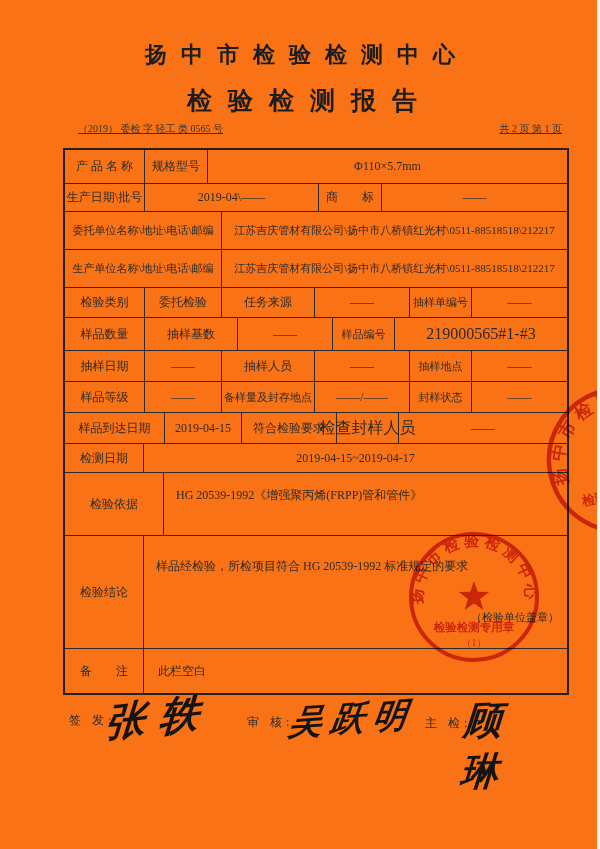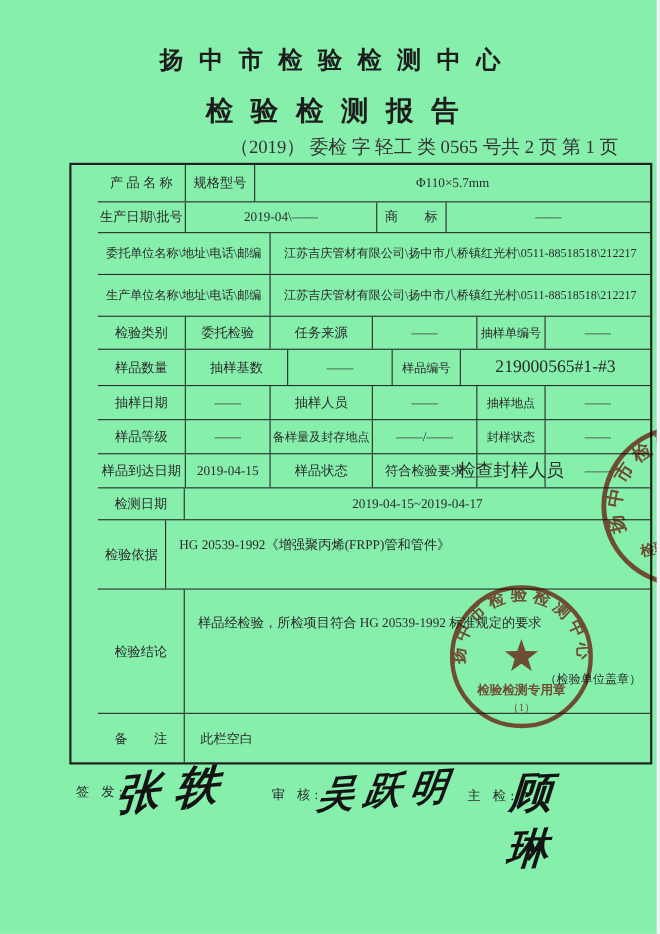--- a/index.html
+++ b/index.html
@@ -1,37 +1,37 @@
 <!DOCTYPE html>
 <html><head>
 <meta charset="utf-8">
 <style>
   html,body{margin:0;padding:0;background:#ffffff;}
   .page{
-    position:relative;width:600px;height:849px;background:#86efac;
+    position:relative;width:600px;height:849px;background:#f97316;
     font-family:"Liberation Serif","DejaVu Serif",serif;color:#2b2b2b;
     overflow:hidden;
   }
   .edge-shade{position:absolute;right:0;top:0;width:3px;height:849px;background:#f1f1f1;}
   .org-title{
     position:absolute;top:40px;left:0;width:100%;text-align:center;
     font-size:22px;font-weight:bold;letter-spacing:14px;padding-left:14px;box-sizing:border-box;color:#1d1d1d;
   }
   .report-title{
     position:absolute;top:84px;left:0;width:100%;text-align:center;
     font-size:25px;font-weight:bold;letter-spacing:16px;padding-left:20px;box-sizing:border-box;color:#1d1d1d;
   }
   .meta-line{
     position:absolute;top:122px;left:78px;right:38px;display:flex;
-    justify-content:flex-end;font-size:17px;color:#333;
+    justify-content:space-between;font-size:10px;color:#333;text-decoration:underline;
   }
   
   .tbl{
     position:absolute;left:63px;top:148px;width:502px;
-    border:2.5px solid #222;box-sizing:content-box;background:transparent;padding-left:24px;
+    border:2.5px solid #222;box-sizing:content-box;background:transparent;
   }
   .row{display:flex;border-bottom:1.5px solid #2a2a2a;}
   .row:last-child{border-bottom:none;}
   .cell{
     border-right:1.5px solid #2a2a2a;box-sizing:border-box;
     display:flex;align-items:center;justify-content:center;
     font-size:12px;white-space:nowrap;overflow:visible;
   }
   .cell:last-child{border-right:none;}
   .cell.grow{flex:1;}
@@ -127,35 +127,34 @@
     <div class="row" style="height:30px">
       <div class="cell" style="width:80px">样品等级</div>
       <div class="cell" style="width:77px">——</div>
       <div class="cell small" style="width:93px">备样量及封存地点</div>
       <div class="cell" style="width:95px">——/——</div>
       <div class="cell small" style="width:62px">封样状态</div>
       <div class="cell grow">——</div>
     </div>
 
     <div class="row" style="height:30px">
-      <div class="cell" style="width:80px">样品到达日期</div>
+      <div class="cell" style="width:100px">样品到达日期</div>
       <div class="cell" style="width:77px">2019-04-15</div>
-      <div class="cell" style="width:93px">样品状态</div>
       <div class="cell" style="width:95px">符合检验要求</div>
       <div class="cell tiny" style="width:62px">检查封样人员</div>
       <div class="cell grow">——</div>
     </div>
 
     <div class="row" style="height:28px">
       <div class="cell" style="width:79px">检测日期</div>
       <div class="cell grow">2019-04-15~2019-04-17</div>
     </div>
 
     <div class="row" style="height:62px">
-      <div class="cell" style="width:62px">检验依据</div>
+      <div class="cell" style="width:99px">检验依据</div>
       <div class="cell grow topleft">HG 20539-1992《增强聚丙烯(FRPP)管和管件》</div>
     </div>
 
     <div class="row" style="height:112px">
       <div class="cell" style="width:79px">检验结论</div>
       <div class="cell grow concl">
         <span class="line1">样品经检验，所检项目符合 HG 20539-1992 标准规定的要求</span>
         <span class="sealnote">（检验单位盖章）</span>
       </div>
     </div>

